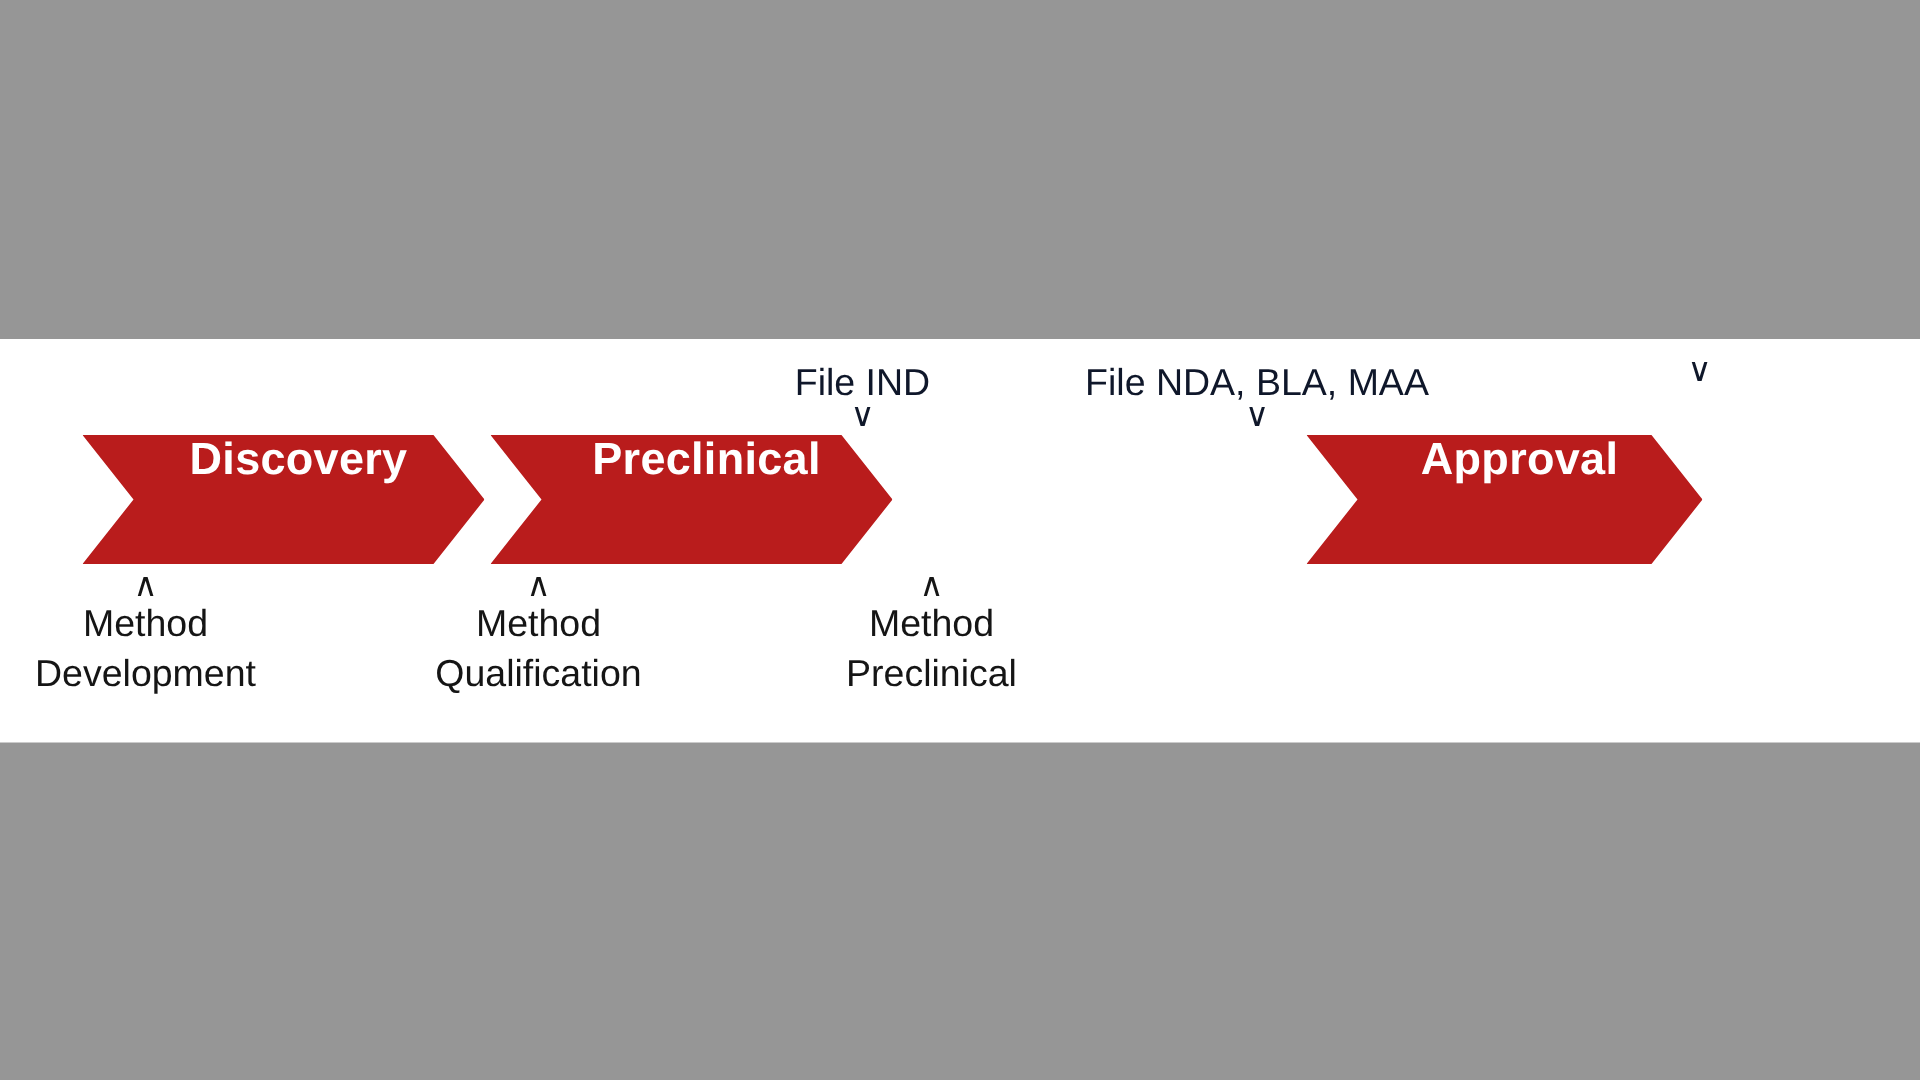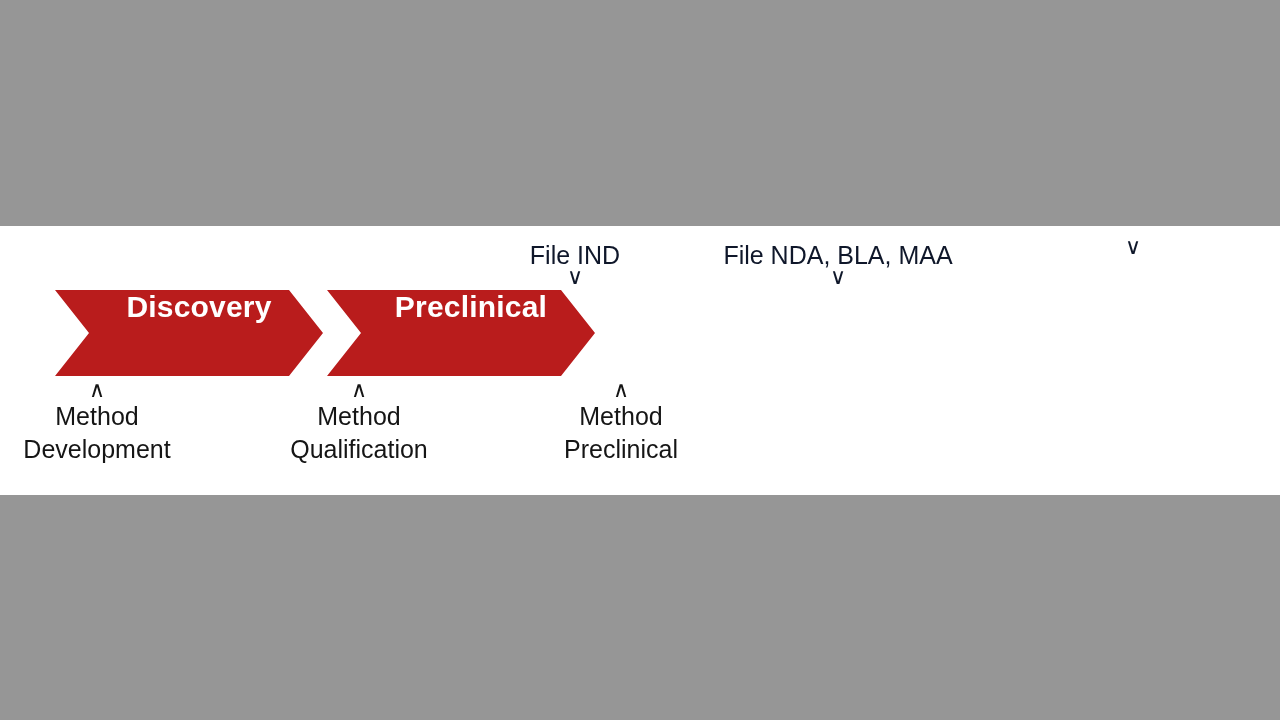--- a/index.html
+++ b/index.html
@@ -88,20 +88,23 @@
     <span class="caret">∨</span>
   </div>
 
   <div id="chevron-row">
     <div class="chev" style="left:0px;width:268px;">
       <span class="chev-label">Discovery</span>
     </div>
     <div class="chev" style="left:272px;width:268px;">
       <span class="chev-label">Preclinical</span>
     </div>
+    <div class="chev" style="left:816px;width:264px;">
+      <span class="chev-label">Approval</span>
+    </div>
   </div>
 
   <div class="anno-bottom" style="left:-23px;top:380px;width:240px;">
     <span class="caret">∧</span>
     <span class="l1">Method</span>
     <span class="l2">Development</span>
   </div>
 
   <div class="anno-bottom" style="left:239px;top:380px;width:240px;">
     <span class="caret">∧</span>

